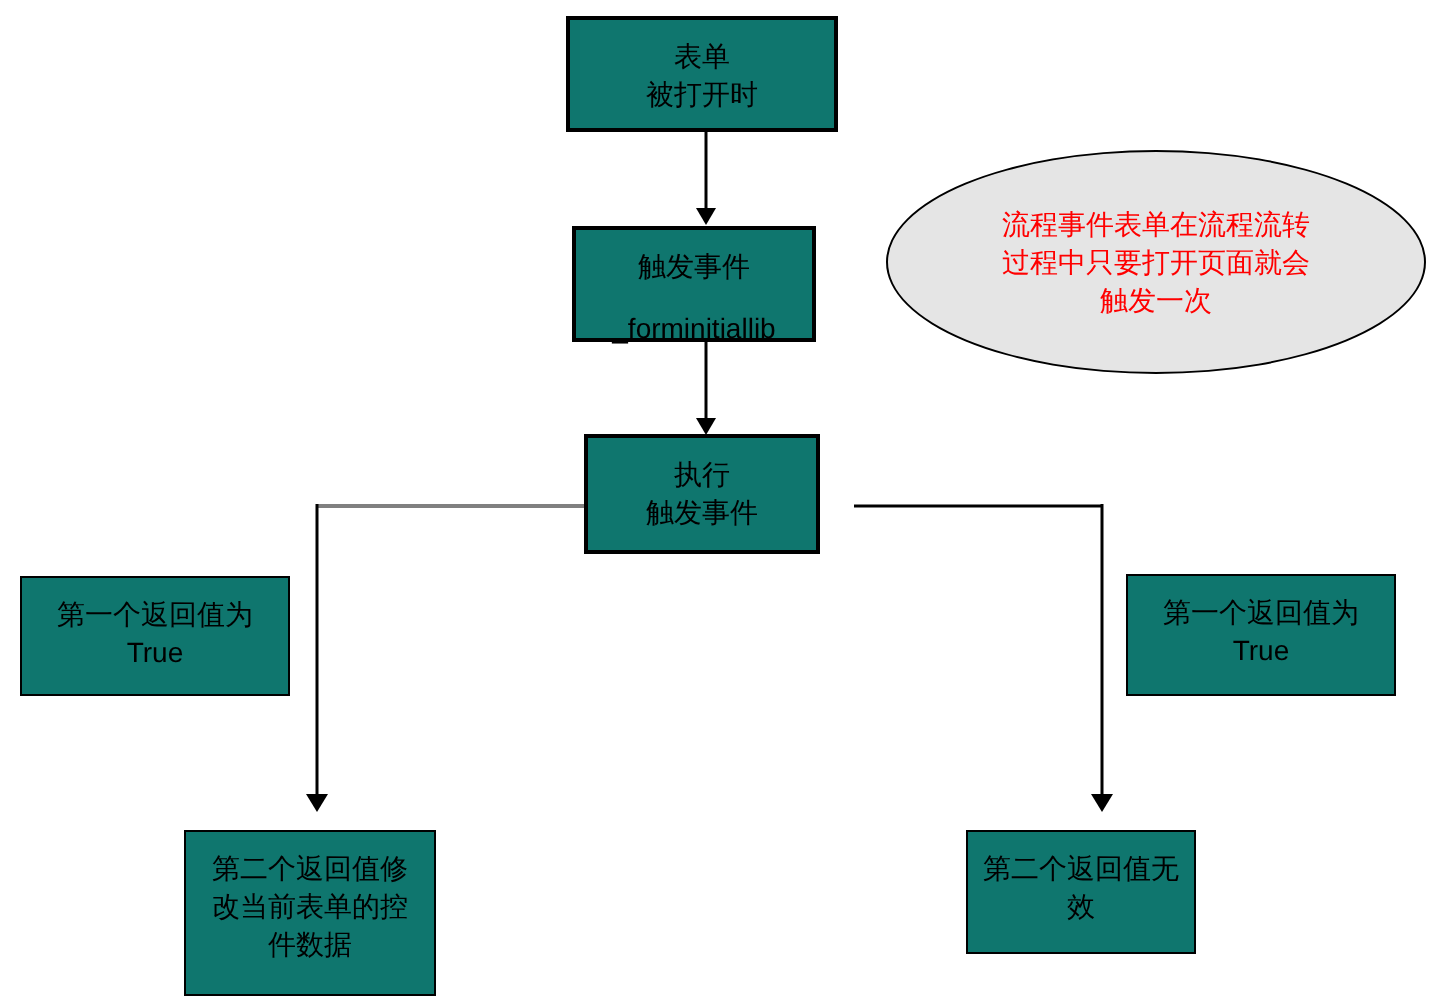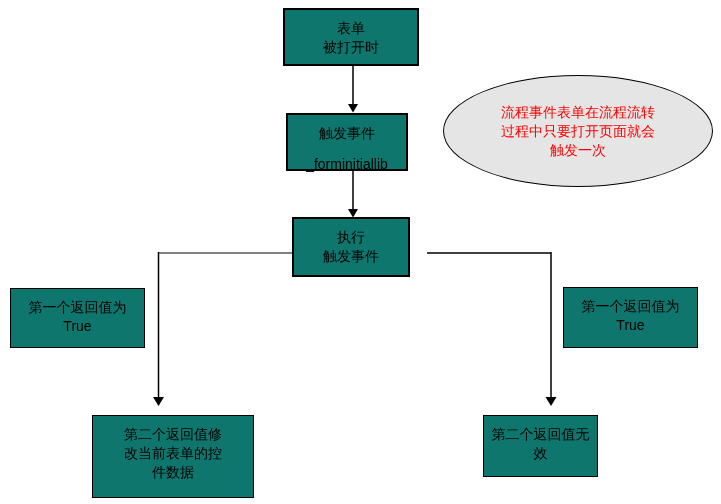--- a/index.html
+++ b/index.html
@@ -39,21 +39,21 @@
     text-align: right;
     z-index: 1;
   }
   .node .line { display: block; white-space: nowrap; }
 
   .node-form-opened      { left: 283px; top: 8px;   width: 136px; height: 58px; }
   .node-trigger-event    { left: 286px; top: 113px; width: 122px; height: 58px; gap: 12px; }
   .node-execute-module   { left: 292px; top: 217px; width: 118px; height: 60px; }
   .node-return-true      { left: 10px;  top: 288px; width: 135px; height: 60px; border-width: 1px; }
   .node-return-false     { left: 563px; top: 287px; width: 135px; height: 61px; border-width: 1px; }
-  .node-return-modify    { left: 92px;  top: 415px; width: 162px; height: 83px; border-width: 1px; }
+  .node-return-modify    { left: 92px;  top: 415px; width: 126px; height: 83px; border-width: 1px; }
   .node-return-invalid   { left: 483px; top: 415px; width: 115px; height: 62px; border-width: 1px; }
 
   .annotation-ellipse {
     position: absolute;
     left: 443px;
     top: 75px;
     width: 270px;
     height: 112px;
     box-sizing: border-box;
     border: 1px solid #000000;

